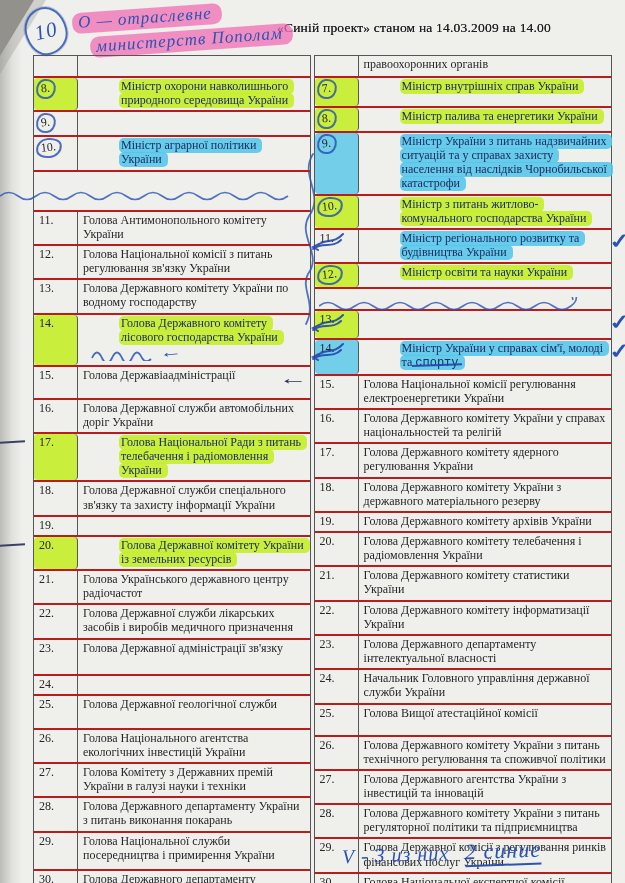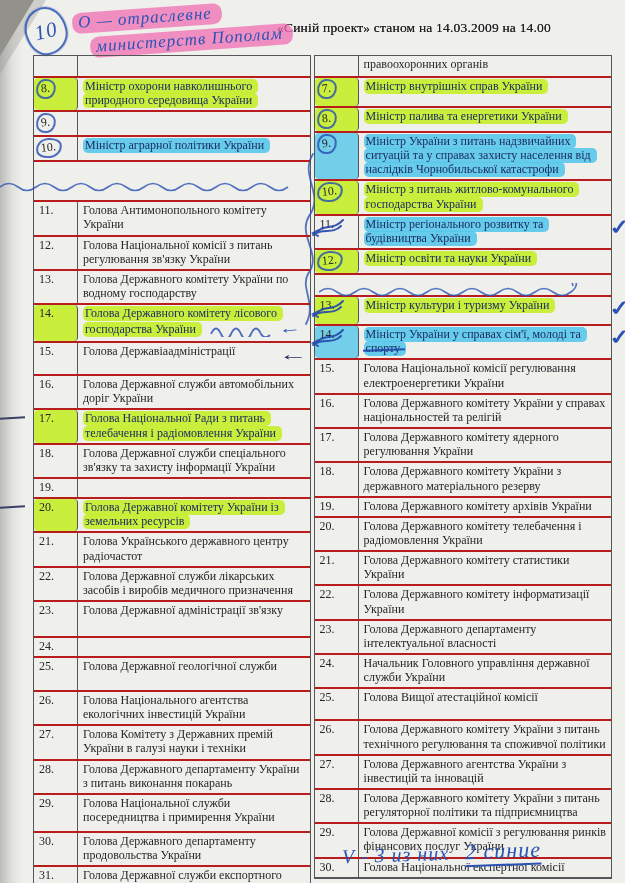--- a/index.html
+++ b/index.html
@@ -33,29 +33,29 @@
   .tables{position:absolute;left:33px;top:55px;width:579px;display:flex;gap:3px;align-items:flex-start;}
   .col{border:1px solid #55555a;border-bottom:1px solid #55555a;background:transparent;position:relative;}
   .col-left{width:277px;}
   .col-right{width:298px;}
   .row{display:flex;border-bottom:2px solid #b91c1c;position:relative;}
   .row:last-child{border-bottom:1px solid #55555a;}
   .numcell{width:36px;flex:0 0 36px;border-right:1px solid #55555a;padding:1px 2px 2px 5px;
     font-size:12px;position:relative;}
   .textcell{flex:1;padding:1px 4px 3px 5px;font-size:12px;line-height:1.18;position:relative;}
   .hl{box-decoration-break:clone;-webkit-box-decoration-break:clone;border-radius:5px;
-    padding:0 6px 1px 2px;color:#1b2d60;}
+    padding:0 6px 1px 2px;color:#1b2d60;margin-left:36px;}
   .hl-y{background:rgba(198,238,44,.92);}
   .hl-b{background:rgba(84,198,234,.88);}
   .numhl-y{background:rgba(198,238,44,.92);border-radius:4px;}
   .numhl-b{background:rgba(84,198,234,.8);border-radius:4px;}
   .circ{display:inline-block;border:2px solid rgba(38,78,178,.8);
     border-radius:48% 52% 50% 50%/58% 42% 60% 40%;padding:0 4px 1px 3px;margin-left:-3px;
     transform:rotate(-6deg);}
-  .strike{position:relative;}
+  .strike{position:relative;font-family:Liberation Mono, monospace;}
   .strike::after{content:"";position:absolute;left:-3px;right:-4px;top:55%;height:0;
     border-top:2.2px solid rgba(35,70,170,.9);transform:rotate(-2deg);}
   .spacer-row{display:block;}
   .wave-svg{position:absolute;top:40%;pointer-events:none;}
   .check{position:absolute;right:-17px;top:1px;font-size:20px;font-weight:bold;color:#2b53b4;
     transform:scaleX(1.25) rotate(-6deg);line-height:1;}
   .numscribble{position:absolute;left:-4px;top:1px;pointer-events:none;}
   .dash-mark{position:absolute;left:-34px;top:7px;width:25px;border-top:2.2px solid #3a4066;
     transform:rotate(-3deg);}
   .arrow-right{position:absolute;right:8px;top:2px;font-size:17px;color:#272e64;
@@ -229,21 +229,20 @@
       </div>
       <div class="row spacer-row" style="min-height: 20px;">
         <svg class="wave-svg" width="270" height="16" style="left: 4px;">
           <path d="M0,9 q9,-7 18,0 q9,7 18,0 q9,-7 18,0 q9,7 18,0 q9,-7 18,0 q9,7 18,0 q9,-7 18,0 q9,7 18,0 q9,-7 18,0 q9,7 18,0 q9,-7 18,0 q9,7 18,0 q9,-7 18,0 q9,7 18,0 q8,-6 4,-12 q-5,-5 -2,6" fill="none" stroke="rgba(43,83,180,.8)" stroke-width="1.6"></path>
         </svg>
       </div>
       <div class="row" style="min-height: 27px;">
         <div class="numcell numhl-y"><span>13.</span><svg class="numscribble" width="34" height="20">
             <path d="M32,3 C22,14 14,6 4,16 M30,9 C21,18 12,10 2,18 M8,13 L2,16 L7,19" fill="none" stroke="rgba(35,70,170,.9)" stroke-width="2" stroke-linecap="round"></path>
           </svg></div>
-        <div class="textcell"><span class="hl hl-y">Міністр культури і туризму України</span></div>
         <span class="check">✓</span>
       </div>
       <div class="row">
         <div class="numcell numhl-b"><span>14.</span><svg class="numscribble" width="34" height="20">
             <path d="M32,3 C22,14 14,6 4,16 M30,9 C21,18 12,10 2,18 M8,13 L2,16 L7,19" fill="none" stroke="rgba(35,70,170,.9)" stroke-width="2" stroke-linecap="round"></path>
           </svg></div>
         <div class="textcell"><span class="hl hl-b">Міністр України у справах сім'ї, молоді та <span class="strike">спорту</span></span></div>
         <span class="check">✓</span>
       </div>
       <div class="row">

